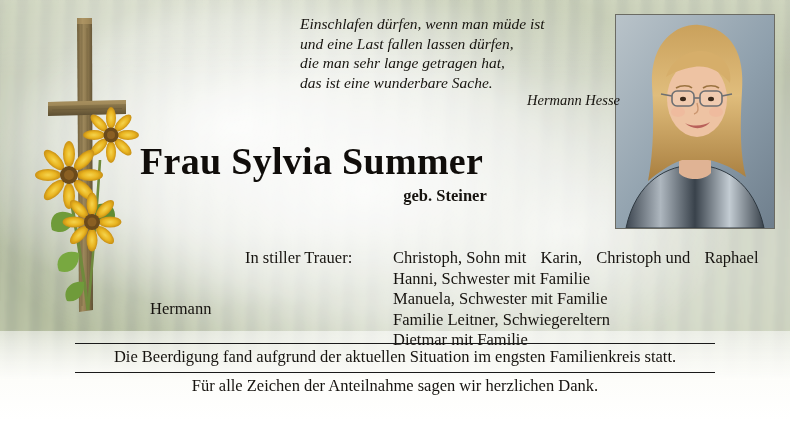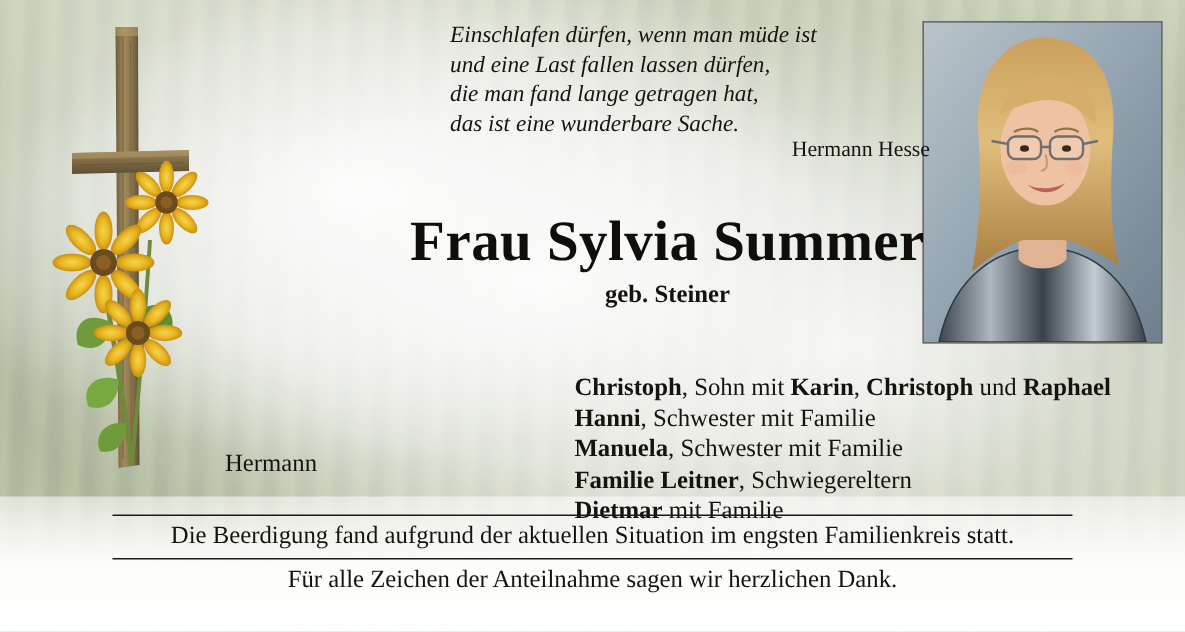--- a/index.html
+++ b/index.html
@@ -79,40 +79,41 @@
     font-size: 15.5px;
     line-height: 19.5px;
     color: #17140f;
   }
   .verse-author {
     position: absolute;
     left: 160px;
     top: 92px;
     width: 320px;
     text-align: right;
+    font-style: italic;
     font-size: 14.5px;
     color: #17140f;
   }
 
   .intro {
     position: absolute;
     left: 0;
     top: 113px;
     width: 610px;
     text-align: center;
     font-size: 17px;
     color: #16130f;
   }
 
   .name {
     position: absolute;
     left: 0;
     top: 139px;
     width: 610px;
-    text-align: center;
+    text-align: left;
     font-size: 38px;
     font-weight: bold;
     letter-spacing: 0.3px;
     color: #100d0a;
   }
   .maiden {
     position: absolute;
     left: 0;
     top: 186px;
     width: 610px;
@@ -141,21 +142,21 @@
     color: #16130f;
   }
   .mourn-list {
     position: absolute;
     left: 243px;
     top: 248px;
     font-size: 16.5px;
     line-height: 20.5px;
     color: #16130f;
   }
-  .mourn-list b { font-weight: bold; }
+  .mourn-list b { font-weight: normal; margin-left: 10px; }
   .place {
     position: absolute;
     left: 10px;
     top: 299px;
     font-size: 16.5px;
     color: #16130f;
   }
 
   
   .rule {
@@ -346,28 +347,29 @@
       <ellipse cx="62" cy="97" rx="7" ry="5" fill="#f0b29a" opacity="0.45"></ellipse>
       <ellipse cx="100" cy="97" rx="7" ry="5" fill="#f0b29a" opacity="0.45"></ellipse>
     </svg>
   </div>
 
   <div class="content">
 
     <div class="verse">
       <div>Einschlafen dürfen, wenn man müde ist</div>
       <div>und eine Last fallen lassen dürfen,</div>
-      <div>die man fand lange getragen hat,</div>
+      <div>die man sehr lange getragen hat,</div>
       <div>das ist eine wunderbare Sache.</div>
     </div>
     <div class="verse-author">Hermann Hesse</div>
 
     <div class="name">Frau Sylvia Summer</div>
     <div class="maiden">geb. Steiner</div>
 
+    <div class="mourn-label">In stiller Trauer:</div>
     <div class="mourn-list">
       <div>
         <b>Christoph</b><span>, Sohn mit </span><b>Karin</b><span>, </span><b>Christoph</b><span> und </span><b>Raphael</b>
       </div>
       <div>
         <b>Hanni</b><span>, Schwester mit Familie</span>
       </div>
       <div>
         <b>Manuela</b><span>, Schwester mit Familie</span>
       </div>

